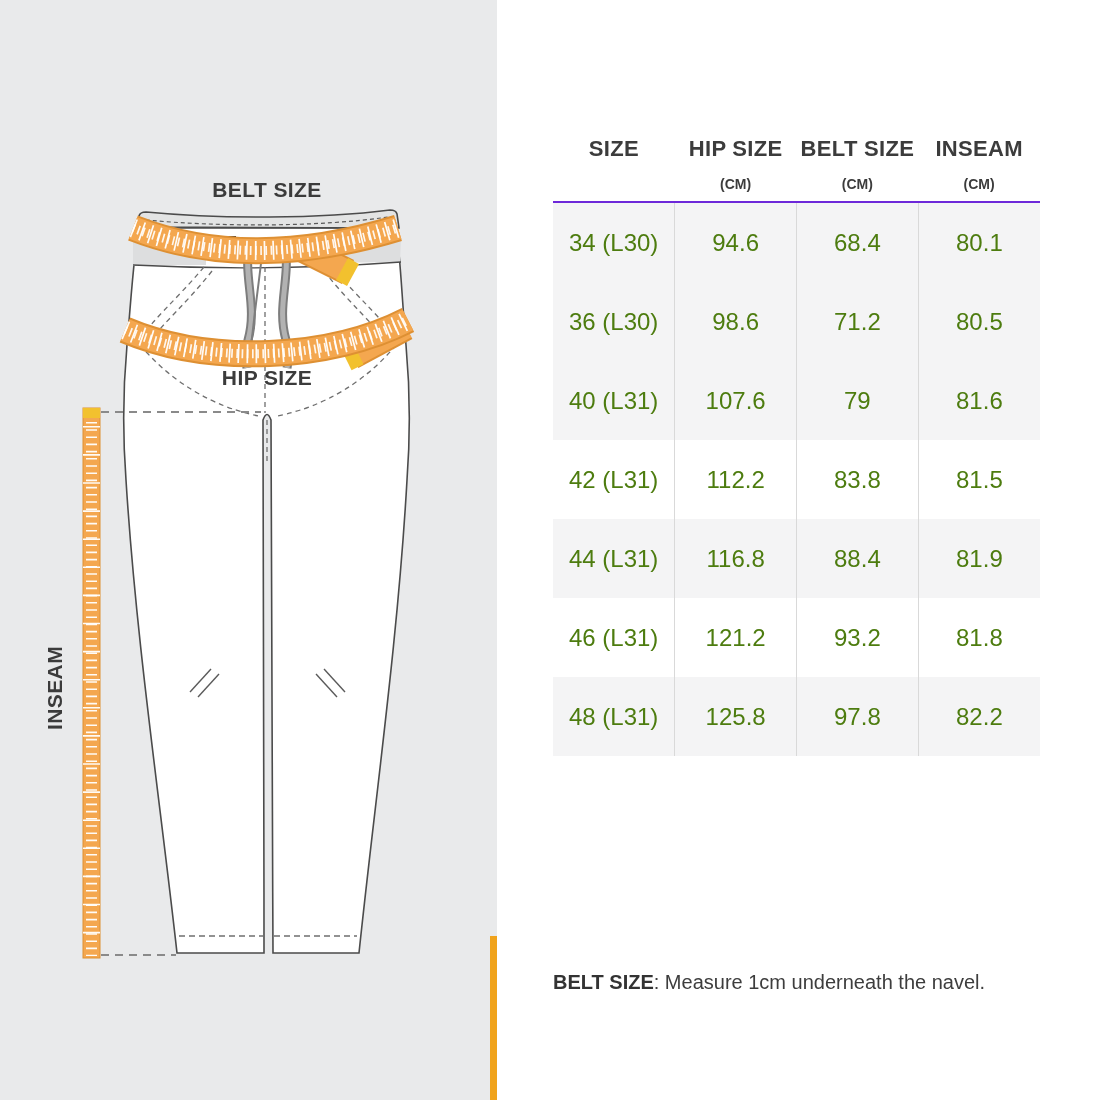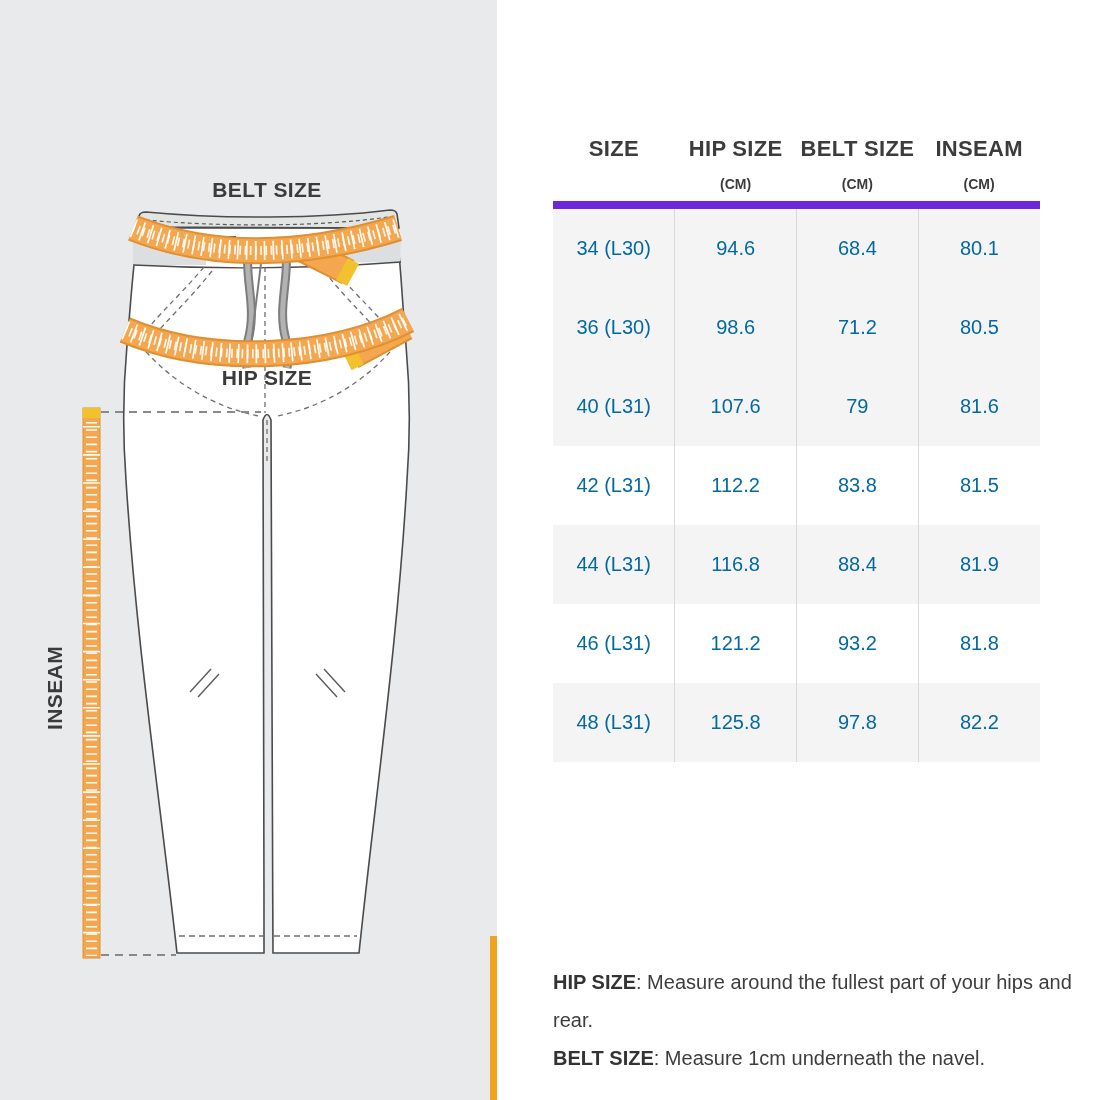--- a/index.html
+++ b/index.html
@@ -22,27 +22,27 @@
   .hip-label{left:170px;top:366px;width:194px;}
   .inseam-label{
     left:-6px;top:677px;width:122px;height:22px;line-height:22px;
     transform:rotate(-90deg);
   }
   
   .tablewrap{position:absolute;left:553px;top:137px;width:487px;}
   table{border-collapse:collapse;table-layout:fixed;width:487px;}
   thead th{
     vertical-align:bottom;height:56px;padding:0;
-    border-bottom:8px solid #6d28d9;
+    border-bottom:2px solid #6d28d9;
   }
   .hlabel{font-size:22px;font-weight:bold;color:#3c3c3c;line-height:23px;letter-spacing:.3px;}
   .hunit{font-size:14px;font-weight:bold;color:#3c3c3c;line-height:16px;margin-top:16px;padding-bottom:9px;}
   tbody td{
     height:77px;text-align:center;vertical-align:middle;
-    font-size:20px;color:#0369a1;border-left:1px solid #d9d9d9;
+    font-size:24px;color:#4d7c0f;border-left:1px solid #d9d9d9;
   }
   tbody td:first-child{border-left:0;}
   tbody tr.g td{background:#f4f4f5;}
   
   .notes{
     position:absolute;left:553px;top:963px;width:520px;
     font-size:20px;color:#3d3d3d;
   }
   .note-line{line-height:38px;}
   .note-line b{color:#333333;}
@@ -211,15 +211,14 @@
           <td>125.8</td>
           <td>97.8</td>
           <td>82.2</td>
         </tr>
       </tbody>
   </table>
 </div>
 
 <div class="accent-bar"></div>
 <div class="notes">
-    <div class="note-line"><b>HIP SIZE</b>: Measure around the fullest part of your hips and rear.</div>
     <div class="note-line"><b>BELT SIZE</b>: Measure 1cm underneath the navel.</div>
   </div>
 
 </body></html>

